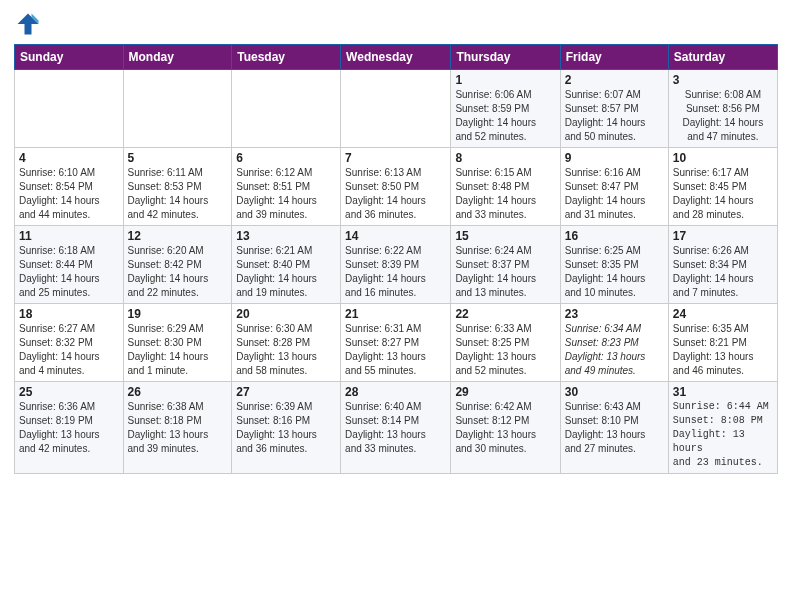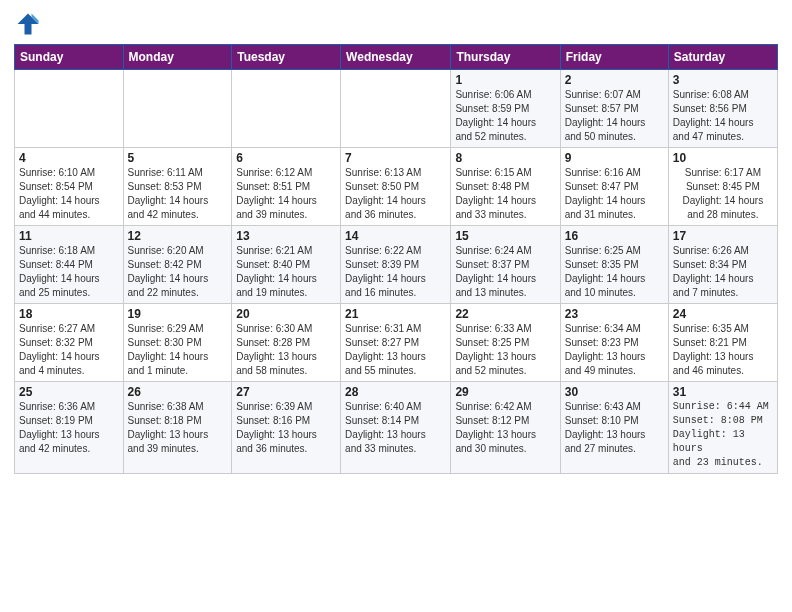--- a/index.html
+++ b/index.html
@@ -146,21 +146,21 @@
           </td>
           <td>
             <span class="day-num">2</span>
             <div class="day-info" style="white-space: pre-line;">Sunrise: 6:07 AM
 Sunset: 8:57 PM
 Daylight: 14 hours
 and 50 minutes.</div>
           </td>
           <td>
             <span class="day-num">3</span>
-            <div class="day-info" style="white-space: pre-line;">Sunrise: 6:08 AM
+            <div class="day-info" style="white-space: pre-line; text-align: center;">Sunrise: 6:08 AM
 Sunset: 8:56 PM
 Daylight: 14 hours
 and 47 minutes.</div>
           </td>
         </tr>
         <tr>
           <td>
             <span class="day-num">4</span>
             <div class="day-info" style="white-space: pre-line;">Sunrise: 6:10 AM
 Sunset: 8:54 PM
@@ -197,21 +197,21 @@
           </td>
           <td>
             <span class="day-num">9</span>
             <div class="day-info" style="white-space: pre-line;">Sunrise: 6:16 AM
 Sunset: 8:47 PM
 Daylight: 14 hours
 and 31 minutes.</div>
           </td>
           <td>
             <span class="day-num">10</span>
-            <div class="day-info" style="white-space: pre-line; text-align: center;">Sunrise: 6:17 AM
+            <div class="day-info" style="white-space: pre-line;">Sunrise: 6:17 AM
 Sunset: 8:45 PM
 Daylight: 14 hours
 and 28 minutes.</div>
           </td>
         </tr>
         <tr>
           <td>
             <span class="day-num">11</span>
             <div class="day-info" style="white-space: pre-line;">Sunrise: 6:18 AM
 Sunset: 8:44 PM
@@ -292,21 +292,21 @@
           </td>
           <td>
             <span class="day-num">22</span>
             <div class="day-info" style="white-space: pre-line;">Sunrise: 6:33 AM
 Sunset: 8:25 PM
 Daylight: 13 hours
 and 52 minutes.</div>
           </td>
           <td>
             <span class="day-num">23</span>
-            <div class="day-info" style="white-space: pre-line;">Sunrise: 6:34 AM
+            <div class="day-info" style="white-space: pre-line; font-style: italic;">Sunrise: 6:34 AM
 Sunset: 8:23 PM
 Daylight: 13 hours
 and 49 minutes.</div>
           </td>
           <td>
             <span class="day-num">24</span>
             <div class="day-info" style="white-space: pre-line;">Sunrise: 6:35 AM
 Sunset: 8:21 PM
 Daylight: 13 hours
 and 46 minutes.</div>

